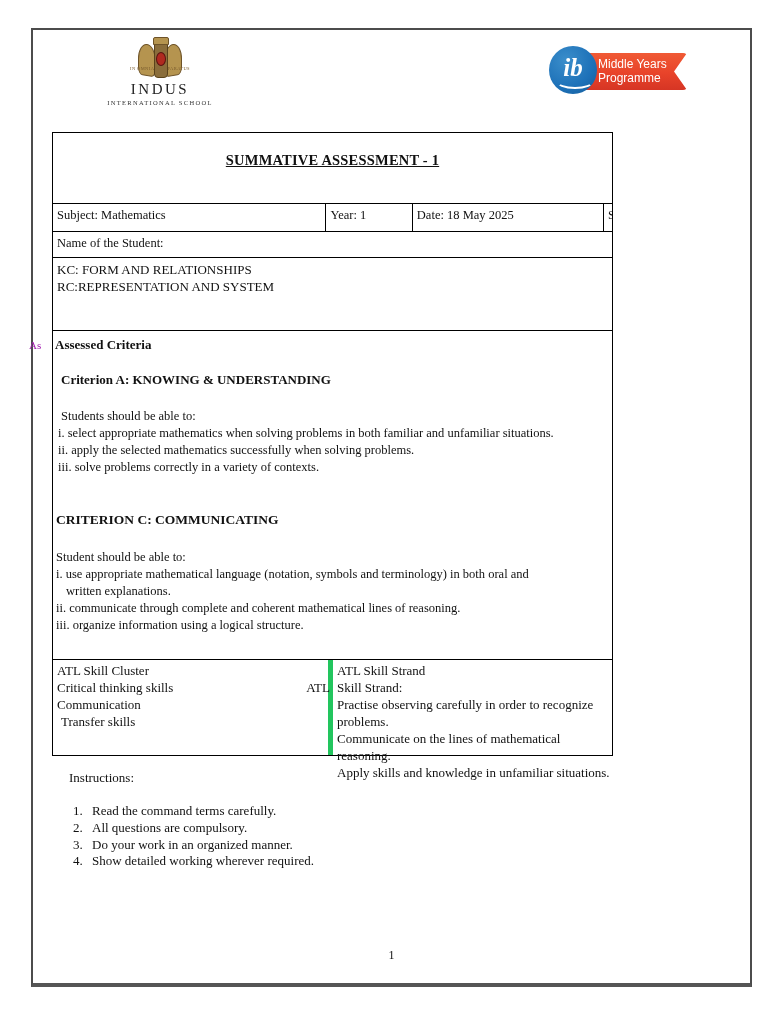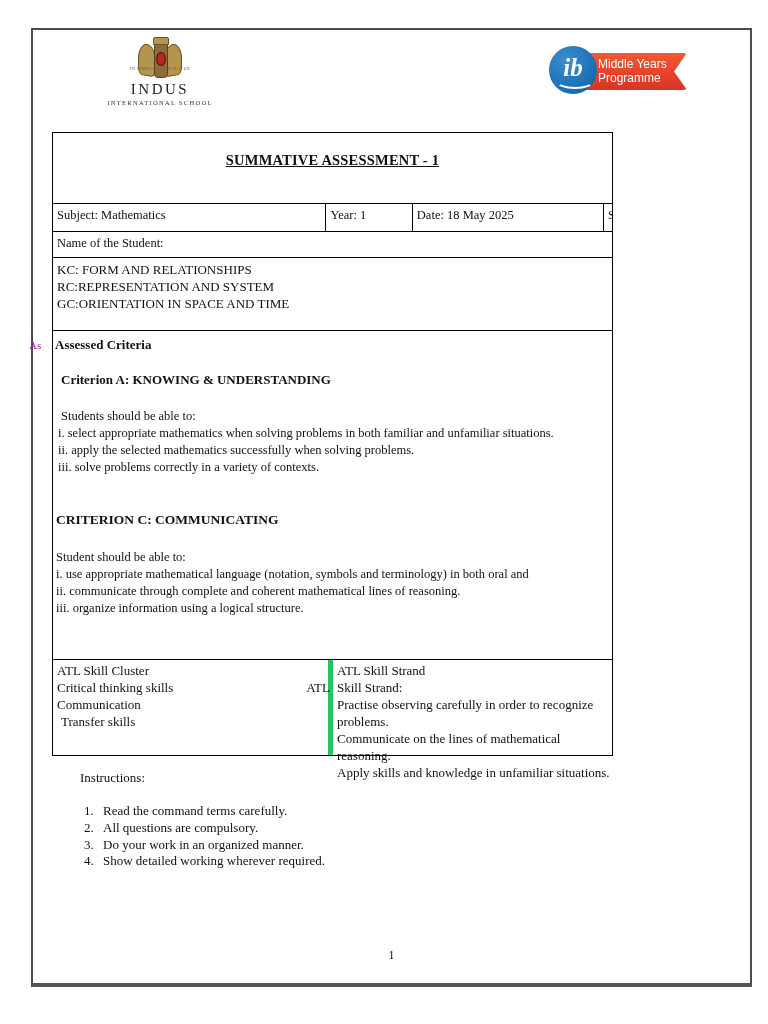--- a/index.html
+++ b/index.html
@@ -73,21 +73,21 @@
   .p-intro-c{margin-top:21px !important;padding-left:3px !important;}
   .list-c{padding-left:3px;}
   .list-c .cont{padding-left:10px;}
   .row-atl{height:96px;display:flex;font-size:13px;line-height:17px;}
   .atl-left{width:280px;box-sizing:border-box;border-right:5px solid #22c55e;padding:2px 0 0 4px;}
   .atl-left .ov-line{display:flex;justify-content:space-between;padding-right:0;}
   .atl-left .ov-line .ov{margin-right:-2px;}
   .atl-right{flex:1;padding:2px 0 0 4px;}
   .atl-left .sp{padding-left:4px;}
   
-  .instructions{position:absolute;left:47px;top:740px;font-size:13px;}
+  .instructions{position:absolute;left:36px;top:740px;font-size:13px;}
   .instructions .head{margin-bottom:17px;}
   .inst-list{margin-top:16px;}
   .inst-item{display:flex;line-height:16.8px;}
   .inst-item .num{width:23px;padding-left:4px;box-sizing:border-box;}
   
   .page-num{position:absolute;left:0;top:918px;width:100%;text-align:center;font-size:12px;}
 </style>
 </head>
 <body>
 
@@ -135,36 +135,36 @@
       <div class="cell c-year">Year: 1</div>
       <div class="cell c-date">Date: 18 May 2025</div>
       <div class="cell c-sec">Sec:</div>
     </div>
 
     <div class="t-row row-name">Name of the Student:</div>
 
     <div class="t-row row-kc">
       <div>KC: FORM AND RELATIONSHIPS</div>
       <div>RC:REPRESENTATION AND SYSTEM</div>
-      <div>GC:ORIENTATION IN SPACE AND TIME</div>
     </div>
 
     <div class="t-row row-criteria">
       <p class="p-assessed">Assessed Criteria</p>
       <p class="p-crit-a">Criterion A: KNOWING &amp; UNDERSTANDING</p>
       <p class="p-intro-a">Students should be able to:</p>
       <div class="list-a">
         <p>i. select appropriate mathematics when solving problems in both familiar and unfamiliar situations.</p>
         <p>ii. apply the selected mathematics successfully when solving problems.</p>
         <p>iii. solve problems correctly in a variety of contexts.</p>
       </div>
       <p class="p-crit-c">CRITERION C: COMMUNICATING</p>
       <p class="p-intro-c">Student should be able to:</p>
       <div class="list-c">
         <p>i. use appropriate mathematical language (notation, symbols and terminology) in both oral and</p>
+        <p class="cont">written explanations.</p>
         <p>ii. communicate through complete and coherent mathematical lines of reasoning.</p>
         <p>iii. organize information using a logical structure.</p>
       </div>
     </div>
 
     <div class="t-row row-atl">
       <div class="atl-left">
         <div>ATL Skill Cluster</div>
         <div class="ov-line">
           <span>Critical thinking skills</span>

